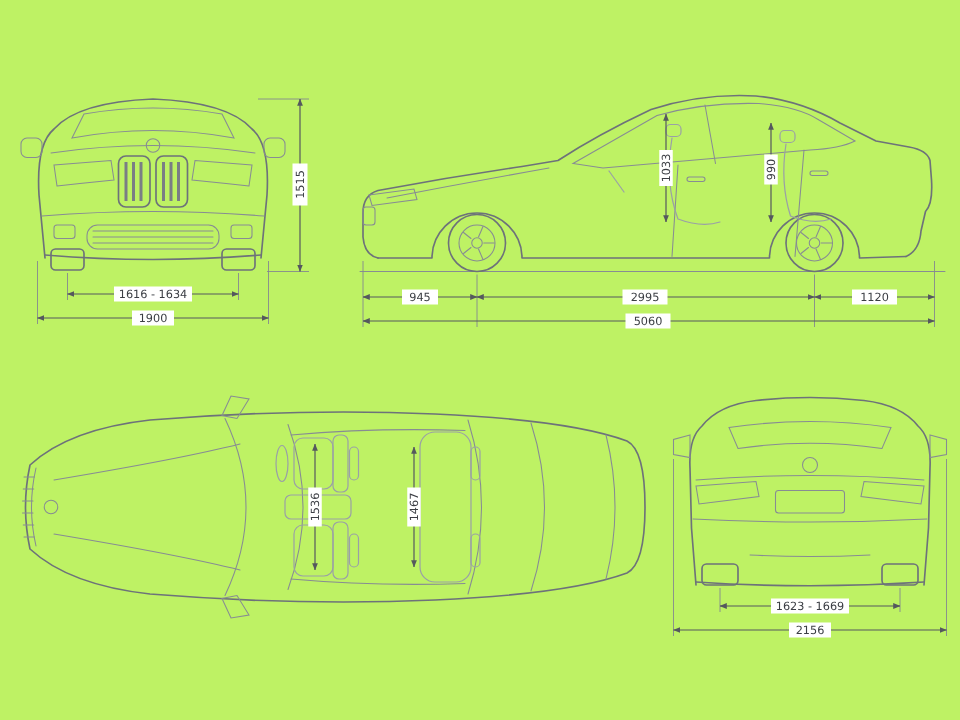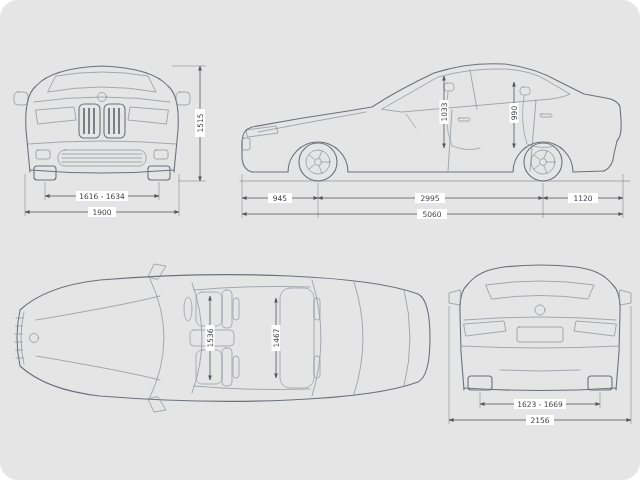--- a/index.html
+++ b/index.html
@@ -1,17 +1,17 @@
 <!DOCTYPE html>
 <html><head>
 <meta charset="utf-8">
 <style>
   html,body{margin:0;padding:0;background:#ffffff;}
-  #canvas{width:640px;height:480px;background:#e5e5e5;position:relative;overflow:hidden;
-          font-family:"DejaVu Sans", sans-serif;border-radius:18px;}
+  #canvas{width:640px;height:480px;background:#bef264;position:relative;overflow:hidden;
+          font-family:"DejaVu Sans", sans-serif;}
   svg{display:block;}
   .car{stroke:#6d727a;stroke-width:1.1;fill:none;stroke-linecap:round;stroke-linejoin:round;}
   .thin{stroke:#878c93;stroke-width:0.7;fill:none;stroke-linecap:round;}
   .seat{stroke:#9aa0a6;stroke-width:0.8;fill:none;stroke-linecap:round;stroke-linejoin:round;}
   .slat{stroke:#7a7e85;stroke-width:2;fill:none;}
   .dim{stroke:#55585e;stroke-width:0.8;fill:none;}
   .ext{stroke:#85898f;stroke-width:0.6;fill:none;}
   .lbl{fill:#ffffff;}
   .dimtext{font-size:7.5px;fill:#3b3e44;text-anchor:middle;dominant-baseline:central;}
 </style>

